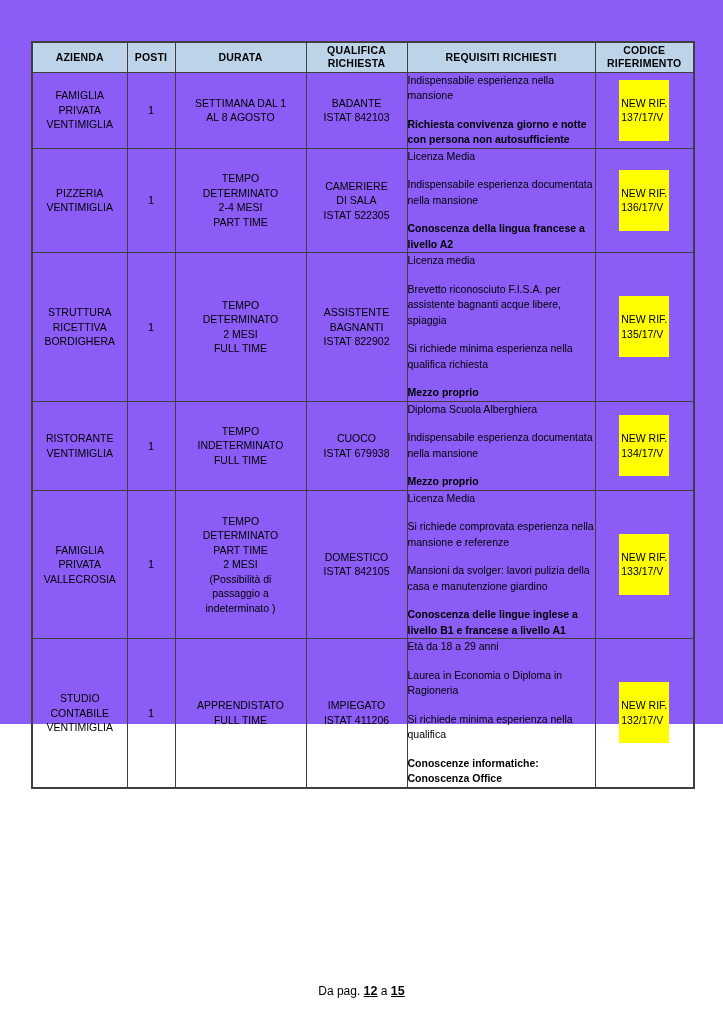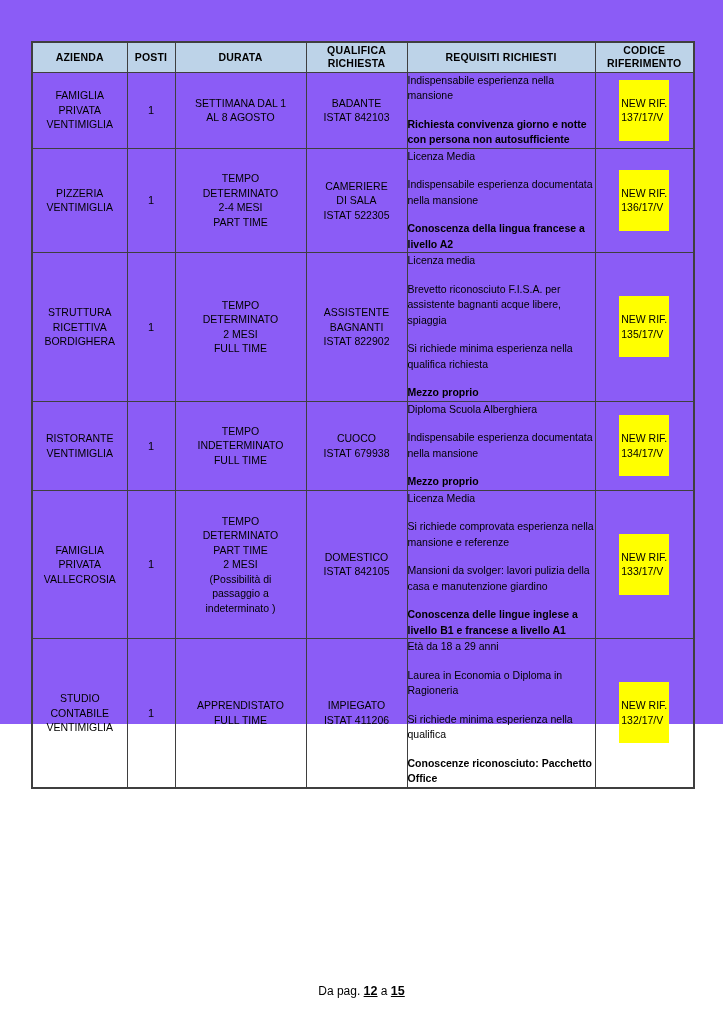--- a/index.html
+++ b/index.html
@@ -311,21 +311,21 @@
               <span class="line">FULL TIME</span>
             </td>
             <td class="cell-qualifica">
               <span class="line">IMPIEGATO</span>
               <span class="line">ISTAT 411206</span>
             </td>
             <td class="cell-requisiti">
               <span class="para">Età da 18 a 29 anni</span>
               <span class="para">Laurea in Economia o Diploma in Ragioneria</span>
               <span class="para">Si richiede minima esperienza nella qualifica</span>
-              <span class="para">Conoscenze riconosciuto: Pacchetto Office</span>
+              <span class="para">Conoscenze informatiche: Conoscenza Office</span>
             </td>
             <td class="cell-codice"><span class="code-badge"><span class="line">NEW RIF.</span><span class="line">132/17/V</span></span></td>
           </tr>
         </tbody>
     </table>
   </div>
 
   <div class="footer">
     <span>Da pag. </span><span class="b">12</span><span> a </span><span class="b">15</span>
   </div>

